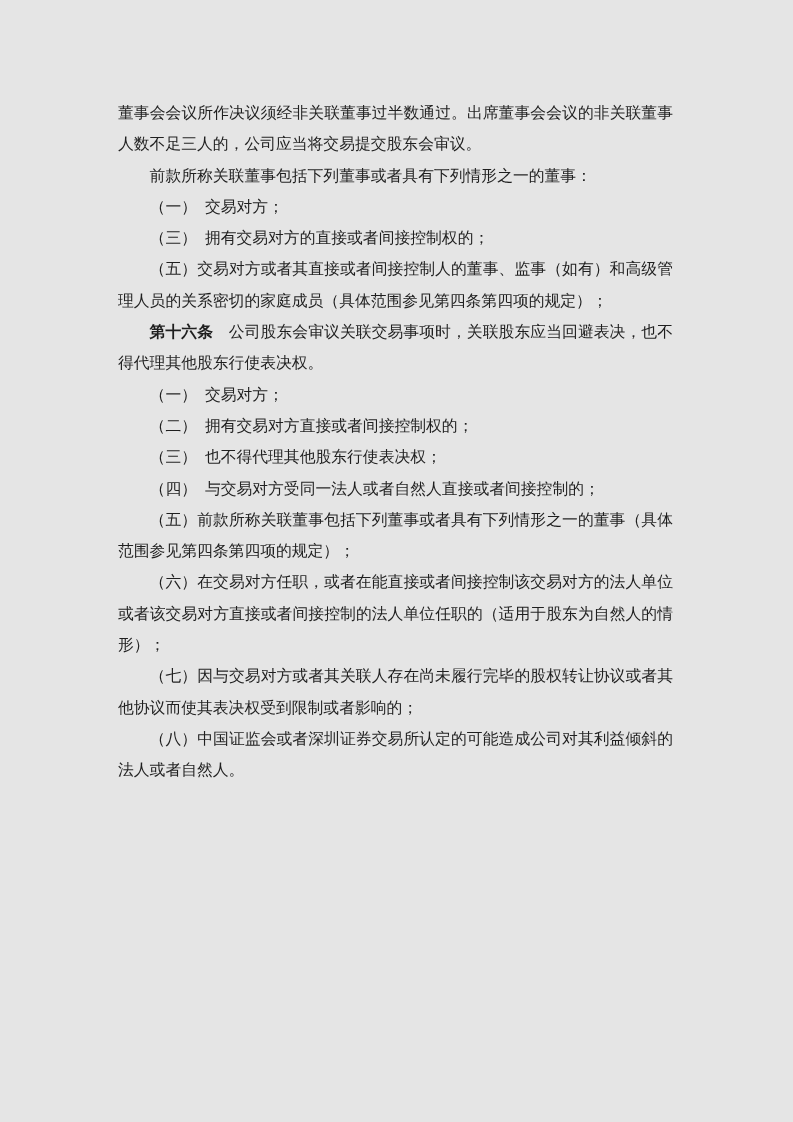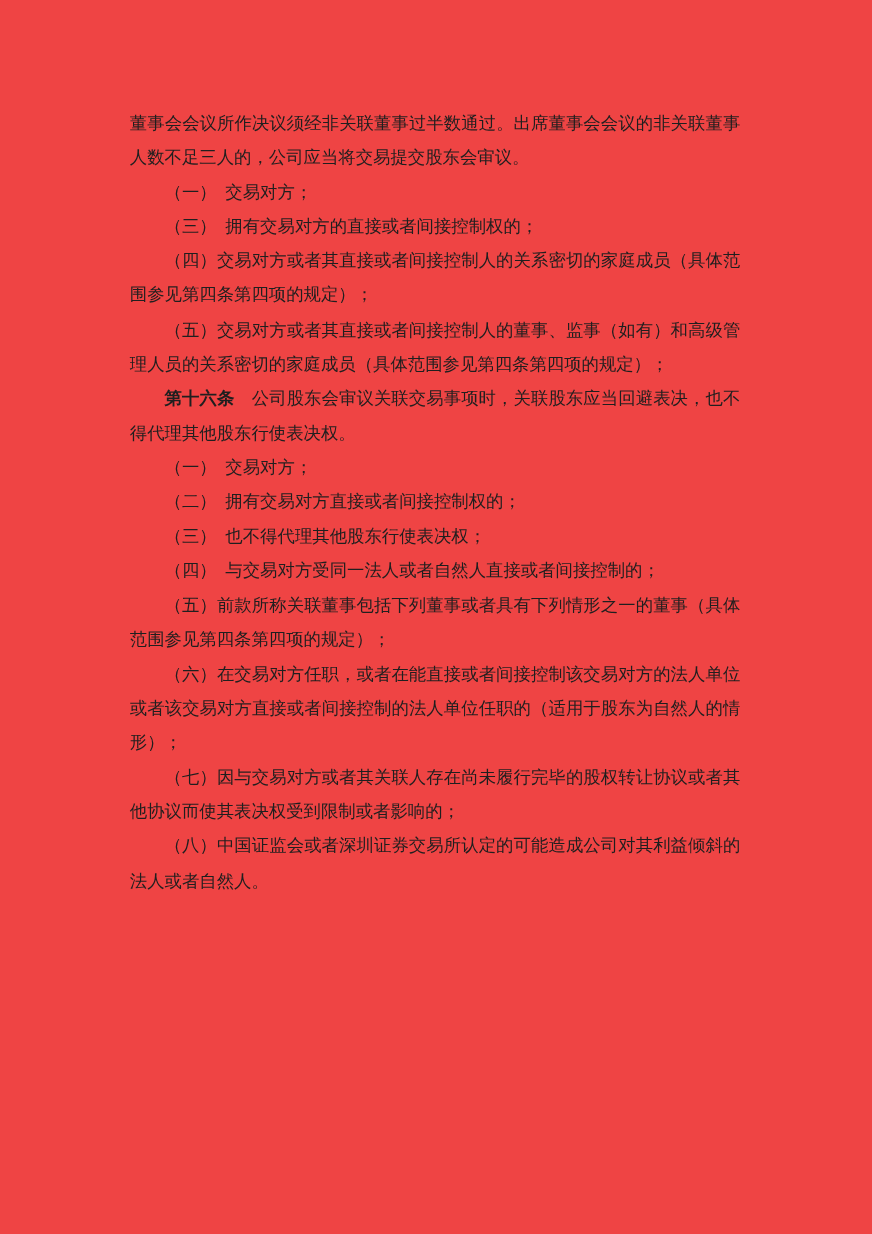--- a/index.html
+++ b/index.html
@@ -11,21 +11,21 @@
     width: 793px;
     height: 1122px;
     overflow: hidden;
     font-family: "Liberation Serif", "DejaVu Serif", serif;
   }
   .page {
     box-sizing: border-box;
     width: 793px;
     height: 1122px;
     padding: 97px 120px 0 118px;
-    background: #ef4444;
+    background: #e5e5e5;
   }
   .doc-body p.para {
     margin: 0;
     padding: 0;
     font-size: 15.8px;
     line-height: 31.3px;
     color: #1f1f1f;
     text-align: justify;
     text-justify: inter-ideograph;
     letter-spacing: 0;
@@ -37,23 +37,23 @@
     font-weight: bold;
     margin-right: 1em;
   }
 </style>
 </head>
 <body>
 
 <div class="page">
   <div class="doc-body" id="doc-body">
       <p class="para">董事会会议所作决议须经非关联董事过半数通过。出席董事会会议的非关联董事人数不足三人的，公司应当将交易提交股东会审议。</p>
+      <p class="para indent">前款所称关联董事包括下列董事或者具有下列情形之一的董事：</p>
       <p class="para indent">（一） 交易对方；</p>
       <p class="para indent">（三） 拥有交易对方的直接或者间接控制权的；</p>
-      <p class="para indent">（四）交易对方或者其直接或者间接控制人的关系密切的家庭成员（具体范围参见第四条第四项的规定）；</p>
       <p class="para indent">（五）交易对方或者其直接或者间接控制人的董事、监事（如有）和高级管理人员的关系密切的家庭成员（具体范围参见第四条第四项的规定）；</p>
       <p class="para indent"><span class="term">第十六条</span><span>公司股东会审议关联交易事项时，关联股东应当回避表决，也不得代理其他股东行使表决权。</span></p>
       <p class="para indent">（一） 交易对方；</p>
       <p class="para indent">（二） 拥有交易对方直接或者间接控制权的；</p>
       <p class="para indent">（三） 也不得代理其他股东行使表决权；</p>
       <p class="para indent">（四） 与交易对方受同一法人或者自然人直接或者间接控制的；</p>
       <p class="para indent">（五）前款所称关联董事包括下列董事或者具有下列情形之一的董事（具体范围参见第四条第四项的规定）；</p>
       <p class="para indent">（六）在交易对方任职，或者在能直接或者间接控制该交易对方的法人单位或者该交易对方直接或者间接控制的法人单位任职的（适用于股东为自然人的情形）；</p>
       <p class="para indent">（七）因与交易对方或者其关联人存在尚未履行完毕的股权转让协议或者其他协议而使其表决权受到限制或者影响的；</p>
       <p class="para indent">（八）中国证监会或者深圳证券交易所认定的可能造成公司对其利益倾斜的法人或者自然人。</p>

